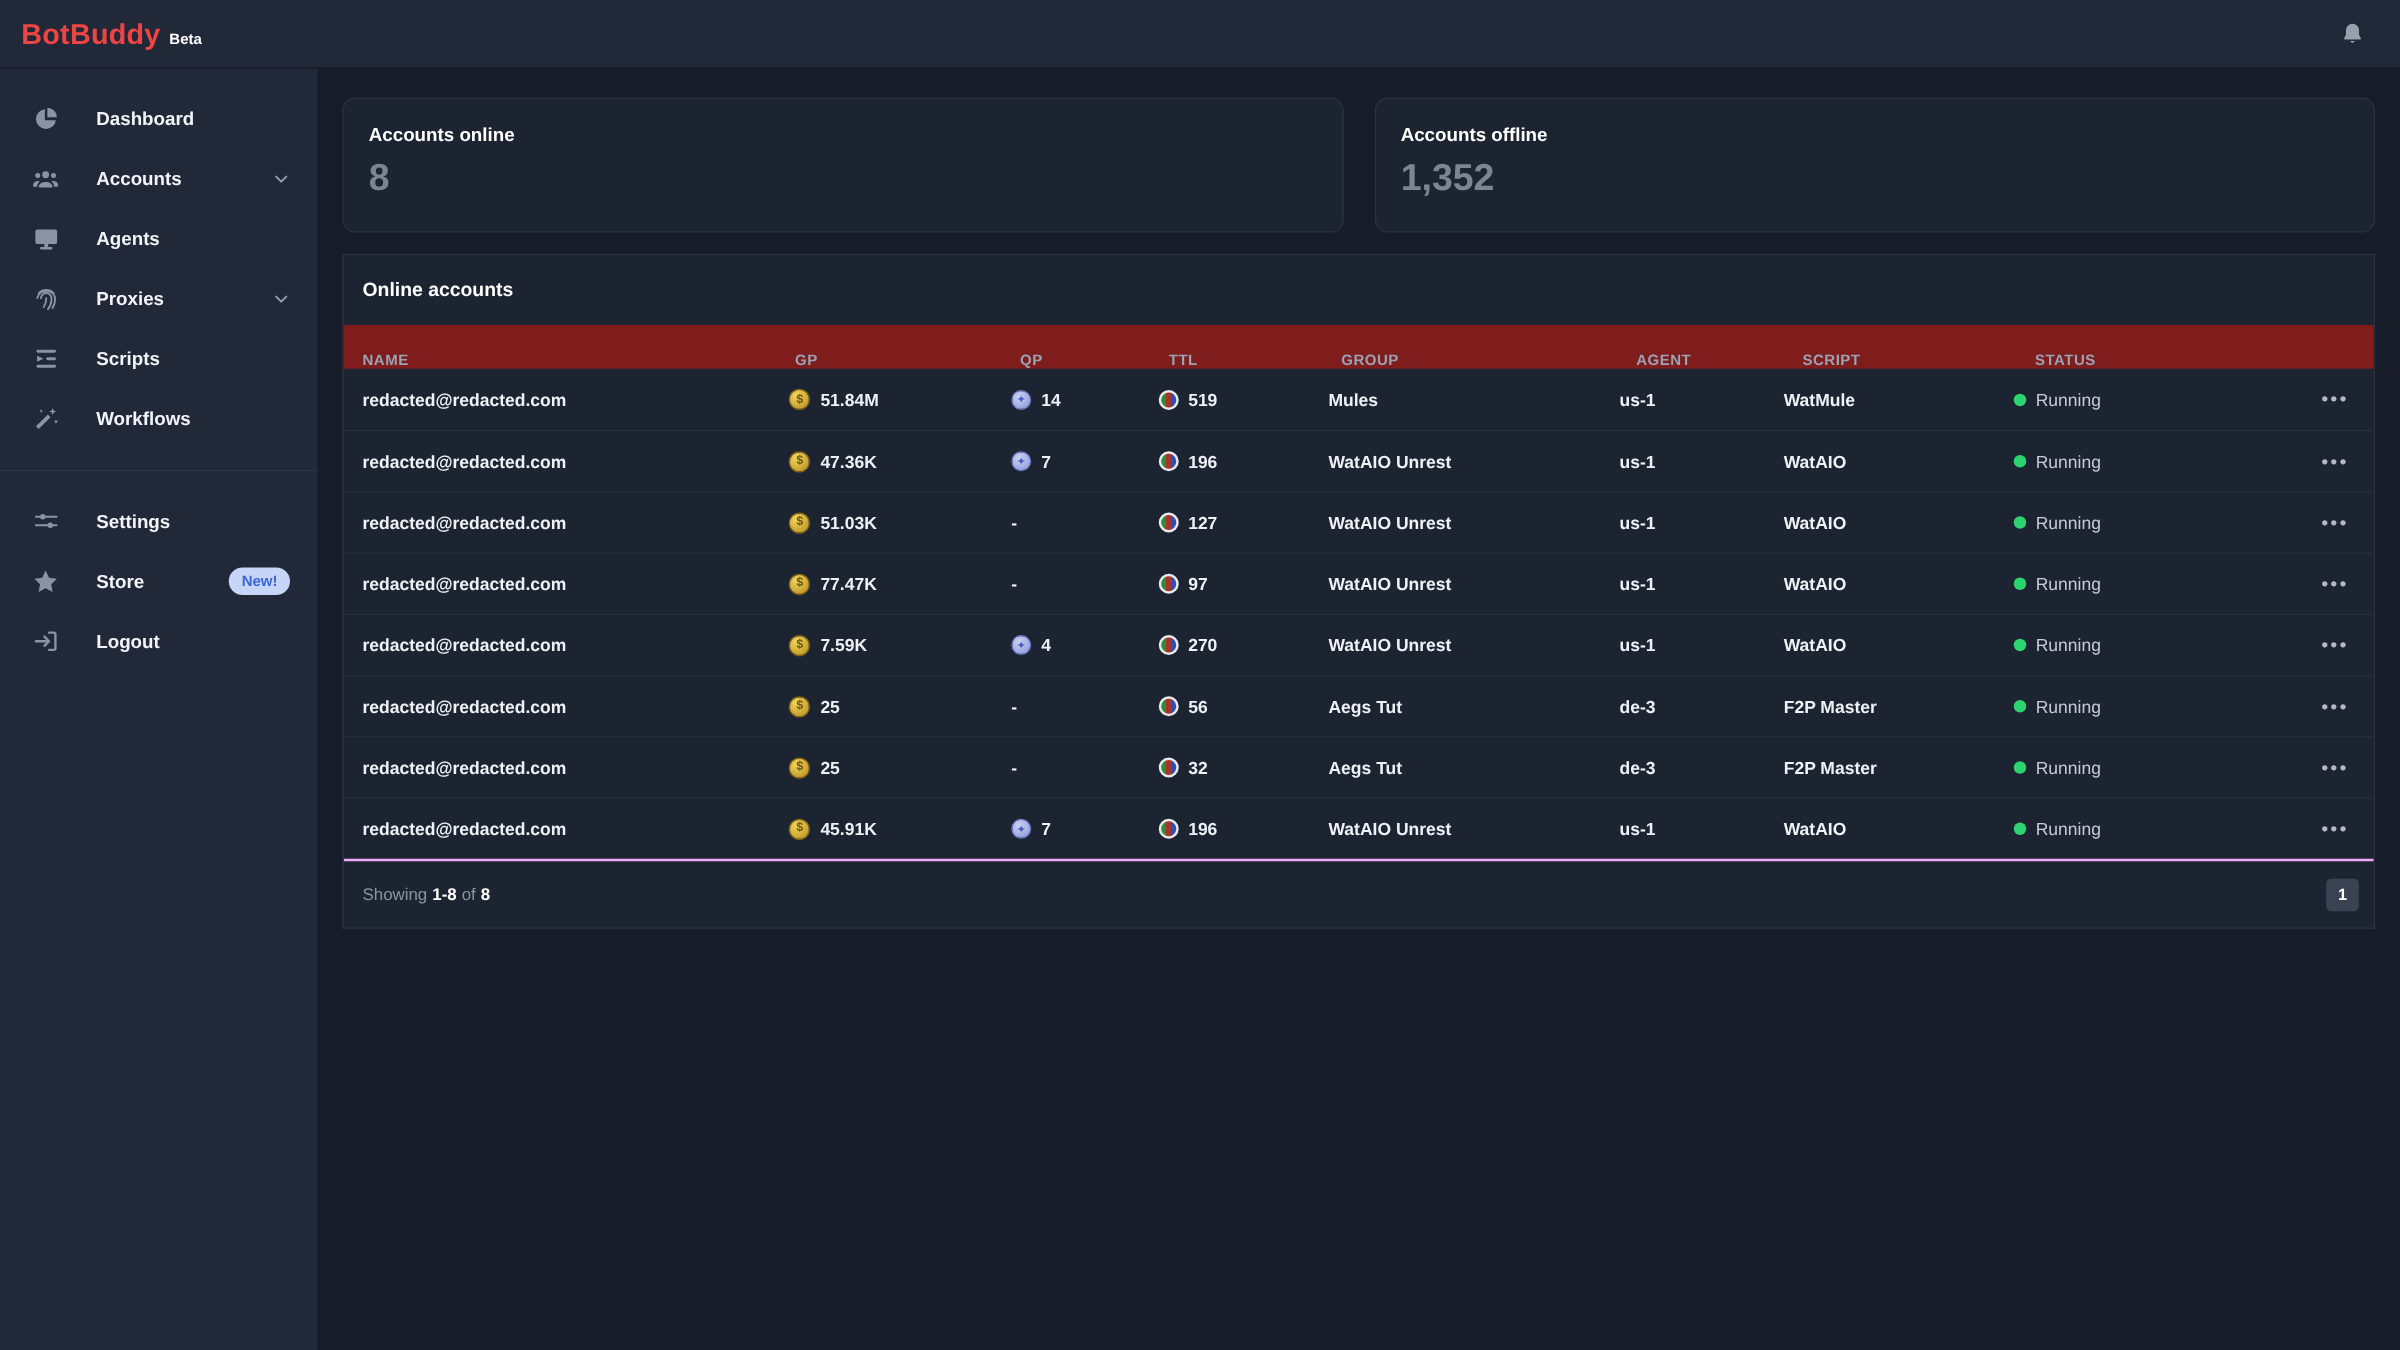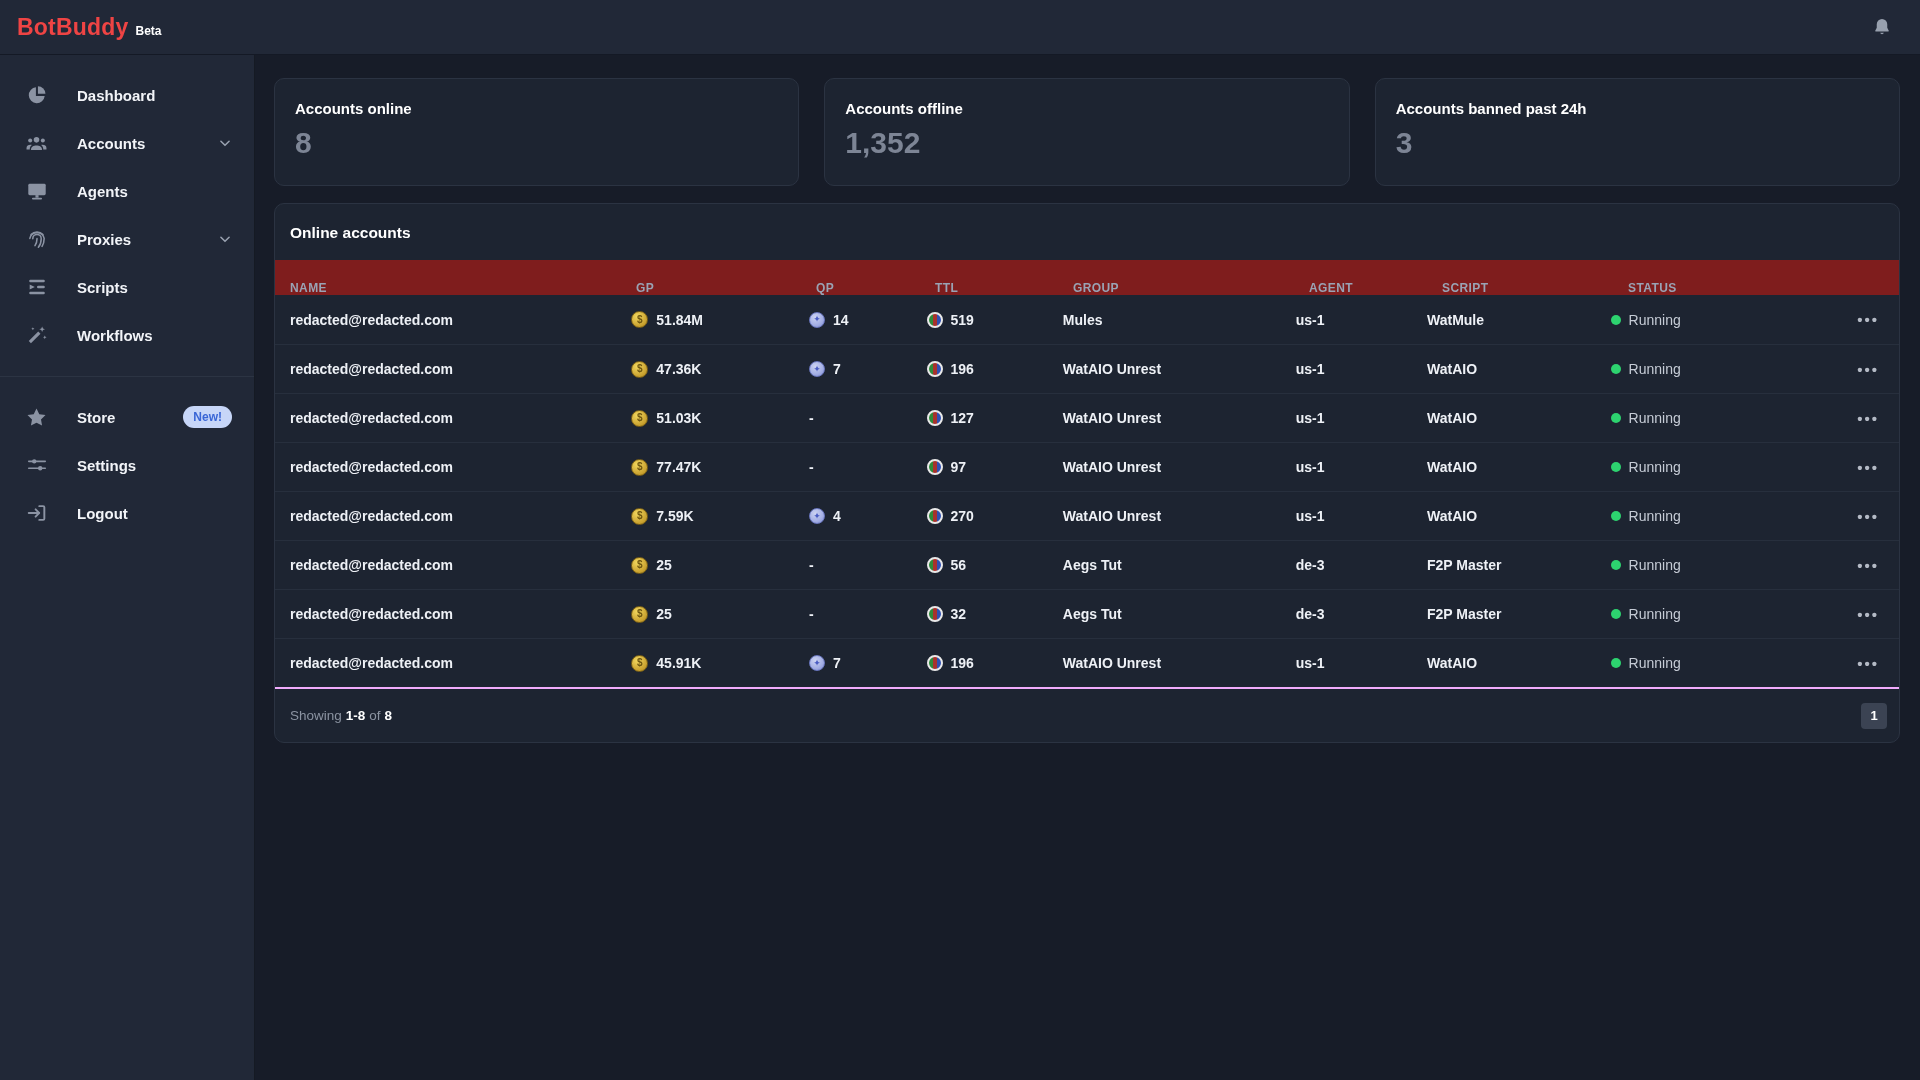--- a/index.html
+++ b/index.html
@@ -42,21 +42,21 @@
   .stats { display:flex; gap:25px; }
   .stat-card {
     flex:1; height:108px; background:#1d2431; border:1px solid #2b3342;
     border-radius:10px; padding:21px 20px;
   }
   .stat-label { font-size:15px; font-weight:700; color:#ffffff; }
   .stat-value { font-size:30px; font-weight:600; color:#7d8595; margin-top:9px; }
   
   .table-card {
     margin-top:17px; background:#1d2431; border:1px solid #2b3342;
-    border-radius:10px; overflow:hidden;
+    border-radius:0; overflow:hidden;
   }
   .table-title { font-size:15.5px; font-weight:700; color:#ffffff; padding:20px 15px 18px 15px; }
   .thead {
     background:#7f1d1d; height:35px; display:flex; align-items:flex-end;
   }
   .th {
     font-size:12px; font-weight:700; color:#9aa3b4; letter-spacing:.4px;
     padding-left:15px; text-transform:uppercase;
   }
   .trow { height:49px; display:flex; align-items:center; border-top:1px solid #272f3d; cursor:pointer; }
@@ -200,64 +200,60 @@
       </span>
       <span class="nav-label">Workflows</span>
     </div>
   </nav>
 
   <div class="nav-divider"></div>
 
   <nav>
     <div class="nav-item">
       <span class="nav-icon">
-        <svg width="23" height="23" viewBox="0 0 24 24" fill="#8b93a3">
-          <path d="M12 2.6l2.9 5.9 6.5.9-4.7 4.6 1.1 6.4-5.8-3-5.8 3 1.1-6.4L2.6 9.4l6.5-.9z"></path>
-        </svg>
-      </span>
-      <span class="nav-label">Store</span>
-      <span class="new-badge">New!</span>
-    </div>
-    <div class="nav-item">
-      <span class="nav-icon">
         <svg width="22" height="22" viewBox="0 0 24 24" fill="#8b93a3" stroke="#8b93a3" stroke-width="1.8" stroke-linecap="round">
           <line x1="3" y1="8" x2="21" y2="8"></line>
             <circle cx="9" cy="8" r="2.4" stroke="none"></circle>
           <line x1="3" y1="15.5" x2="21" y2="15.5"></line>
             <circle cx="15.5" cy="15.5" r="2.4" stroke="none"></circle>
         </svg>
       </span>
       <span class="nav-label">Settings</span>
     </div>
     <div class="nav-item">
       <span class="nav-icon">
+        <svg width="23" height="23" viewBox="0 0 24 24" fill="#8b93a3">
+          <path d="M12 2.6l2.9 5.9 6.5.9-4.7 4.6 1.1 6.4-5.8-3-5.8 3 1.1-6.4L2.6 9.4l6.5-.9z"></path>
+        </svg>
+      </span>
+      <span class="nav-label">Store</span>
+      <span class="new-badge">New!</span>
+    </div>
+    <div class="nav-item">
+      <span class="nav-icon">
         <svg width="22" height="22" viewBox="0 0 24 24" fill="none" stroke="#8b93a3" stroke-width="2.1" stroke-linecap="round" stroke-linejoin="round">
           <path d="M3 12h11"></path>
             <path d="M10.5 8l3.8 4-3.8 4"></path>
           <path d="M14.5 4.5h4.2a1.3 1.3 0 0 1 1.3 1.3v12.4a1.3 1.3 0 0 1-1.3 1.3h-4.2"></path>
         </svg>
       </span>
       <span class="nav-label">Logout</span>
     </div>
   </nav>
 </aside>
 
 <main class="main">
   <section class="stats">
     <div class="stat-card">
       <div class="stat-label">Accounts online</div>
       <div class="stat-value">8</div>
     </div>
     <div class="stat-card">
       <div class="stat-label">Accounts offline</div>
       <div class="stat-value">1,352</div>
-    </div>
-    <div class="stat-card">
-      <div class="stat-label">Accounts banned past 24h</div>
-      <div class="stat-value">3</div>
     </div>
   </section>
 
   <section class="table-card">
     <div class="table-title">Online accounts</div>
     <div class="thead">
       <span class="th c-name">NAME</span>
       <span class="th c-gp">GP</span>
       <span class="th c-qp">QP</span>
       <span class="th c-ttl">TTL</span>

